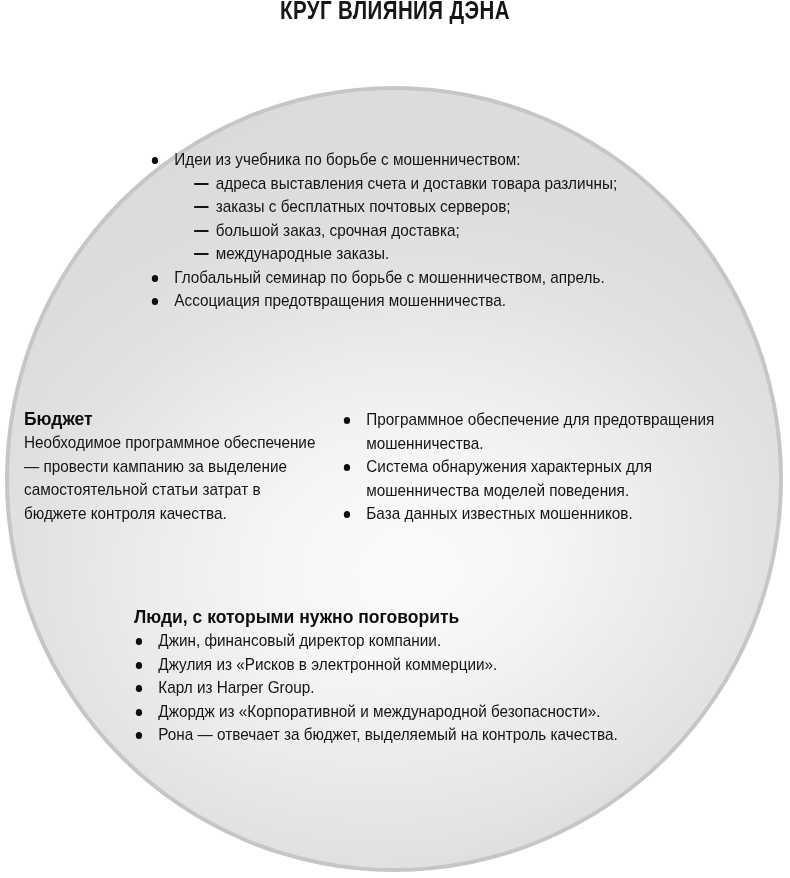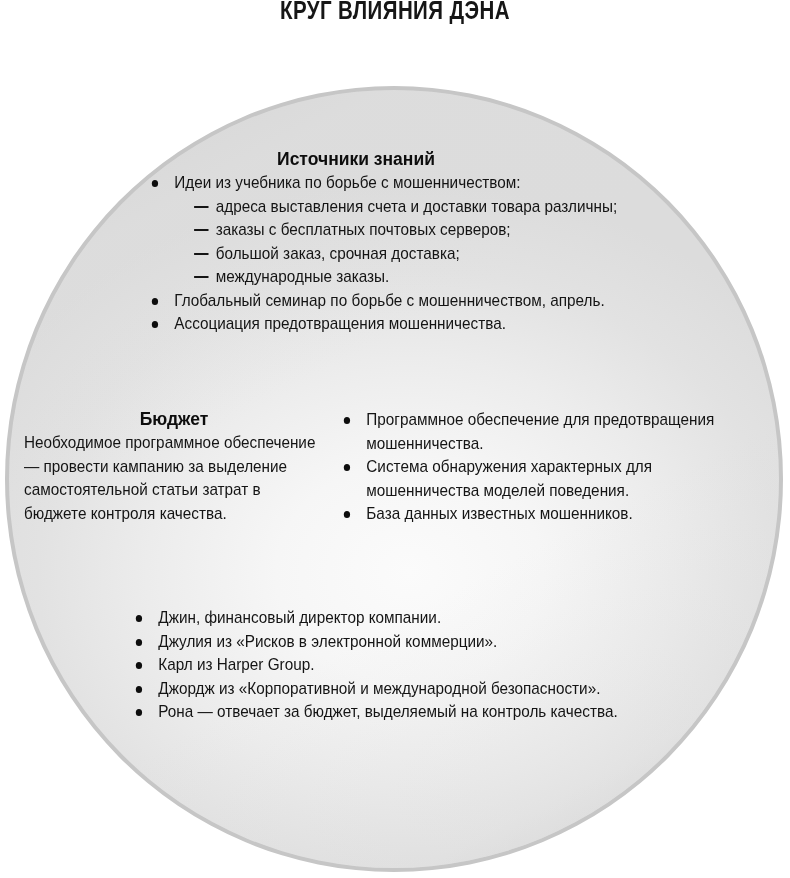--- a/index.html
+++ b/index.html
@@ -68,21 +68,20 @@
     position: absolute;
   }
   .sec-title {
     font-family: "Liberation Sans", "DejaVu Sans", sans-serif;
     font-weight: bold;
     font-size: 17.5px;
     color: #0d0d0d;
     line-height: 22px;
     margin: 0 0 1px 0;
     white-space: nowrap;
-    text-align: center;
   }
   .body-txt {
     font-family: "Liberation Sans", "DejaVu Sans", sans-serif;
     font-size: 17px;
     line-height: 23.5px;
     color: #141414;
     transform: scaleX(0.90);
     transform-origin: 0 0;
   }
 
@@ -161,21 +160,20 @@
 </head>
 <body>
 
 <div id="page-title">КРУГ ВЛИЯНИЯ ДЭНА</div>
 
 <div id="influence-circle">
   <div id="circle-inner-shade"></div>
 </div>
 
 <div class="sec" id="sec-knowledge">
-  <div class="sec-title">Источники знаний</div>
   <ul class="blist body-txt" style="width:600px;">
     <li class="bullet">
       <span>Идеи из учебника по борьбе с мошенничеством:</span>
       <ul class="dlist">
         <li>
           <span>адреса выставления счета и доставки товара различны;</span>
         </li>
         <li>
           <span>заказы с бесплатных почтовых серверов;</span>
         </li>
@@ -209,20 +207,21 @@
     <li class="bullet">
       <span>Система обнаружения характерных для мошенничества моделей поведения.</span>
     </li>
     <li class="bullet">
       <span>База данных известных мошенников.</span>
     </li>
   </ul>
 </div>
 
 <div class="sec" id="sec-people">
+  <div class="sec-title">Люди, с которыми нужно поговорить</div>
   <ul class="blist body-txt" style="width:660px;">
     <li class="bullet">
       <span>Джин, финансовый директор компании.</span>
     </li>
     <li class="bullet">
       <span>Джулия из «Рисков в электронной коммерции».</span>
     </li>
     <li class="bullet">
       <span>Карл из Harper Group.</span>
     </li>

